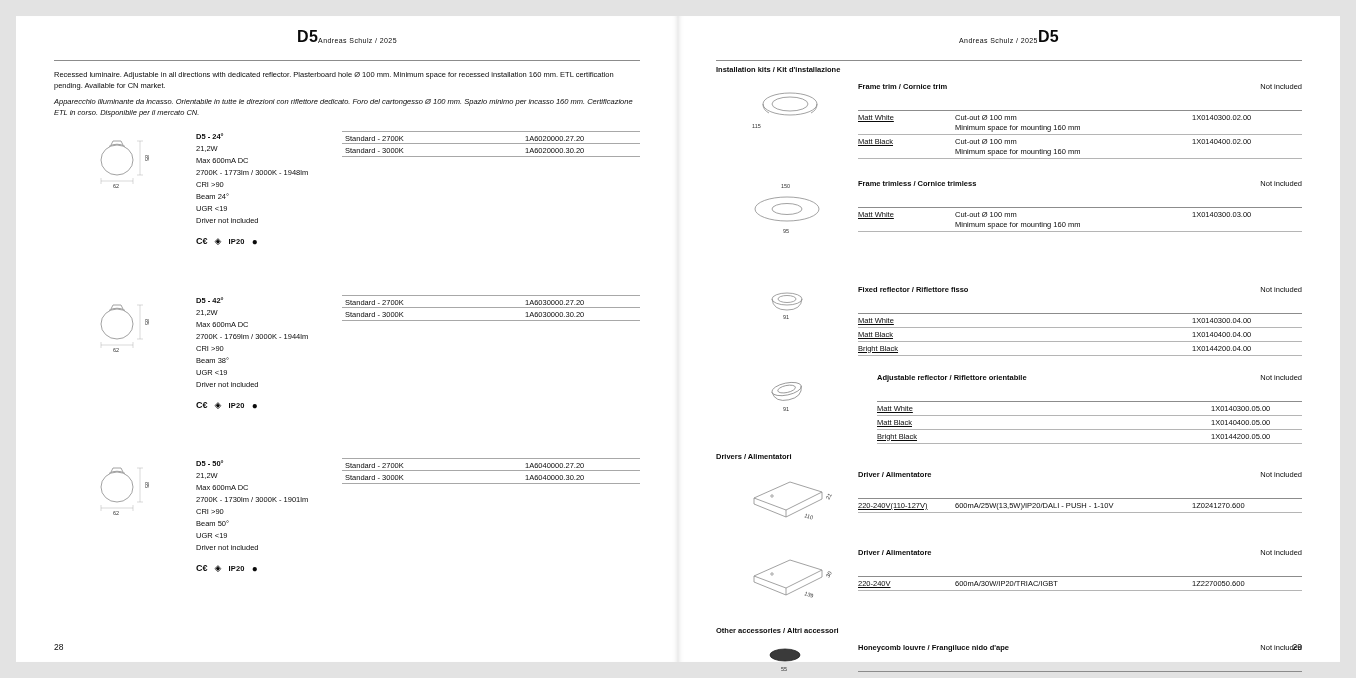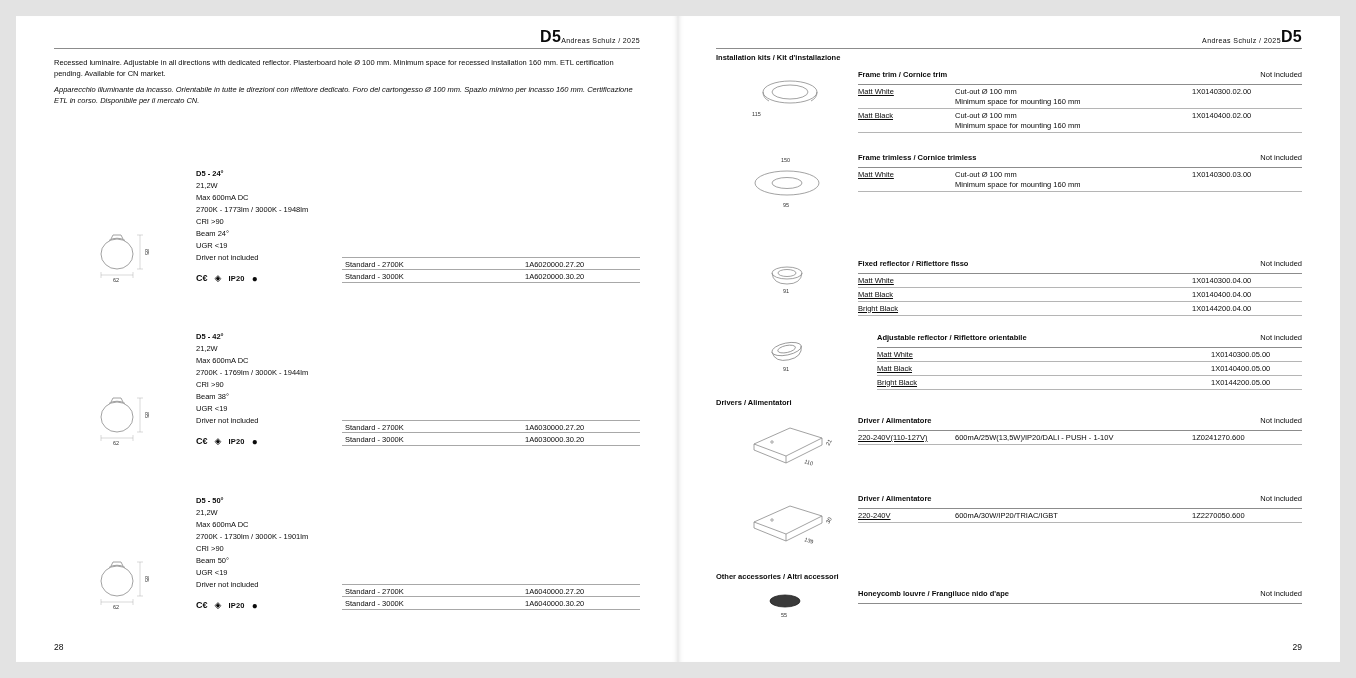--- a/index.html
+++ b/index.html
@@ -3,29 +3,29 @@
 <meta charset="utf-8">
 <style>
   * { margin:0; padding:0; box-sizing:border-box; }
   html,body { background:#d9d9d9; }
   body { font-family:"Liberation Sans","DejaVu Sans",sans-serif; color:#0a0a0a; }
   .spread { width:1356px; height:678px; background:#e3e3e3; display:flex; padding:16px; position:relative; overflow:hidden; }
   .page { width:662px; height:646px; background:#ffffff; position:relative; padding:14px 38px 0 38px; }
   .page-left  { box-shadow: inset -5px 0 7px -7px rgba(0,0,0,.30); }
   .page-right { box-shadow: inset  5px 0 7px -7px rgba(0,0,0,.30); }
 
-  .page-header { display:flex; justify-content:flex-end; align-items:flex-end; border-bottom:1px solid #8c8c8c; padding-bottom:4px; }
+  .page-header { display:flex; justify-content:center; align-items:flex-end; border-bottom:1px solid #8c8c8c; padding-bottom:16px; }
   .big-title { font-size:16px; font-weight:bold; letter-spacing:.3px; line-height:14px; }
   .byline { font-size:7px; letter-spacing:.4px; }
 
   .desc { font-size:7.5px; line-height:11px; margin-top:8px; }
   .desc.italic { font-style:italic; margin-top:5px; }
 
   .product-list { margin-top:13px; }
-  .product-block { display:flex; min-height:163.5px;align-items:flex-end; }
+  .product-block { display:flex; min-height:163.5px; }
   .draw-col { width:142px; display:flex; justify-content:center; padding-top:2px; }
   .info-col { width:146px; font-size:7.5px; line-height:12px; }
   .prod-title { font-weight:bold; }
   .icon-row { display:flex; gap:7px; align-items:center; margin-top:10px; font-weight:bold; font-size:9px; line-height:9px; }
   .icon-ip-rating { font-size:7.5px; letter-spacing:.2px; }
   .icon-ccc-mark { font-size:10px; }
   .var-table { flex:1; font-size:7.5px; }
   .var-row { position:relative; height:13px; line-height:13px; border-bottom:1px solid #a8a8a8; padding-left:3px; }
   .var-row:first-child { border-top:1px solid #a8a8a8; }
   .var-code { position:absolute; left:183px; top:0; }
@@ -33,21 +33,21 @@
   .page-num { position:absolute; bottom:10px; font-size:8.5px; }
   .pn-left { left:38px; }
   .pn-right { right:38px; }
 
   .sec-title { font-size:9.5px; font-weight:bold; margin-top:10px; }
   .sec-sub { font-size:7.5px; font-weight:bold; margin-top:4px; }
   .group { margin-top:8px; }
   .acc-block { display:flex; margin-bottom:17px; }
   .acc-draw { width:142px; display:flex; justify-content:center; padding-top:2px; }
   .acc-table { flex:1; font-size:7.5px; }
-  .acc-head { display:flex; justify-content:space-between; border-bottom:1px solid #8c8c8c; padding-bottom:4px; line-height:10px; }
+  .acc-head { display:flex; justify-content:space-between; border-bottom:1px solid #8c8c8c; padding-bottom:18px; line-height:10px; }
   .acc-title { font-weight:bold; }
   .not-included { font-weight:normal; }
   .acc-row { position:relative; border-bottom:1px solid #b5b5b5; padding:1.5px 0; line-height:10px; min-height:12px; }
   .acc-name { display:inline-block; width:97px; vertical-align:top;text-decoration:underline; }
   .acc-desc { display:inline-block; width:240px; vertical-align:top; }
   .acc-code { position:absolute; left:334px; top:1.5px; }
   .acc-block[data-drawing="frame-trim"] { margin-bottom:20px; }
   .acc-block[data-drawing="frame-trimless"] { margin-bottom:50px; }
   .acc-block[data-drawing="reflector-adjustable"] { margin-bottom:8px;gap:19px; }
   .group-drivers .acc-block { margin-bottom:24px; }

